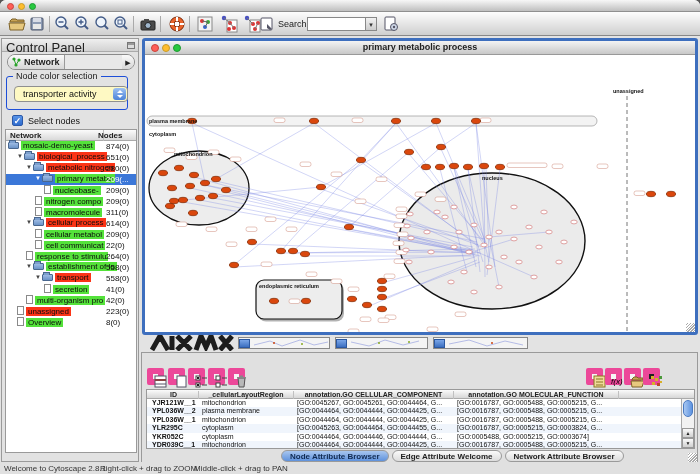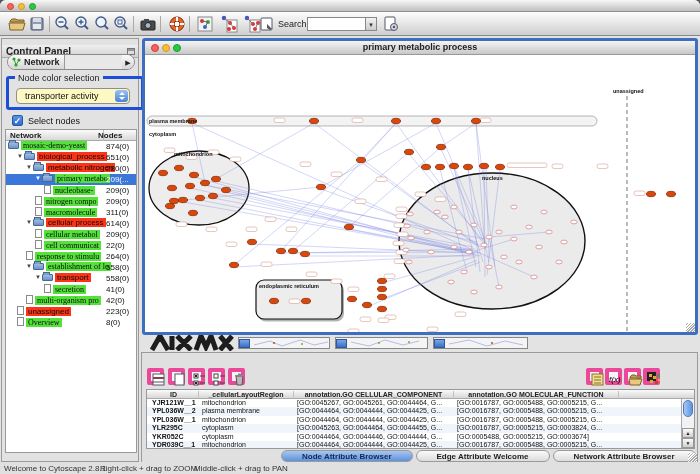--- a/index.html
+++ b/index.html
@@ -14,28 +14,28 @@
   .titlebar .ttl{position:absolute;left:0;right:0;top:1px;text-align:center;font-size:9px;font-weight:bold;color:#222;}
   
   .toolbar{position:absolute;left:0;top:12px;width:700px;height:24px;background:linear-gradient(#fdfdfd,#cfcfcf);border-bottom:1px solid #888;}
   .tbi{position:absolute;top:3px;width:18px;height:18px;}
   .tsep{position:absolute;top:4px;width:1px;height:16px;background:#aaa;}
   .searchlbl{position:absolute;left:278px;top:7px;font-size:9px;color:#222;}
   .searchbox{position:absolute;left:307px;top:5px;width:58px;height:14px;background:#fff;border:1px solid #888;border-right:none;}
   .searchbtn{position:absolute;left:365px;top:5px;width:12px;height:14px;background:linear-gradient(#f2f2f2,#ccc);border:1px solid #888;font-size:7px;color:#333;text-align:center;line-height:13px;}
   
   .cpanel{position:absolute;left:1px;top:38px;width:138px;height:424px;background:#e2e2e2;border:1px solid #9a9a9a;}
-  .cp-title{position:absolute;left:0;top:0;width:136px;height:13px;background:linear-gradient(#efefef,#d2d2d2);border-bottom:1px solid #aaa;font-size:10px;font-weight:bold;color:#222;padding:1px 0 0 4px;margin-top:6px;}
+  .cp-title{position:absolute;left:0;top:0;width:136px;height:13px;background:linear-gradient(#efefef,#d2d2d2);border-bottom:1px solid #aaa;font-size:13px;font-weight:normal;color:#222;padding:1px 0 0 4px;}
   .floatico{position:absolute;right:3px;top:3px;width:8px;height:7px;border:1px solid #777;background:#ddd;}
   .floatico:before{content:"";position:absolute;left:0;top:0;width:6px;height:2px;background:#999;}
   .tabstrip{position:absolute;left:5px;top:15px;width:128px;height:16px;border:1px solid #8a8a8a;border-radius:8px;overflow:hidden;background:#e8e8e8;display:flex;}
   .tabseg{flex:1;font-size:9px;font-weight:bold;color:#222;text-align:center;line-height:14px;background:linear-gradient(#fafafa,#d6d6d6);border-right:1px solid #9a9a9a;position:relative;}
   .tabseg.sel{background:linear-gradient(#a8c6ef,#5f92dd);color:#102a52;margin-top:16px;}
   .tabarrow{width:12px;font-size:7px;color:#222;text-align:center;line-height:15px;background:linear-gradient(#fafafa,#d6d6d6);}
-  .grpbox{position:absolute;left:4px;top:37px;width:138px;height:34px;border:3px solid #1d4ed8;border-radius:3px;}
+  .grpbox{position:absolute;left:4px;top:37px;width:122px;height:34px;border:1px solid #1d4ed8;border-radius:3px;}
   .grplbl{position:absolute;left:6px;top:-6px;background:#e2e2e2;font-size:9px;color:#222;padding:0 3px;}
   .combo{position:absolute;left:7px;top:9px;width:114px;height:16px;background:#fef9c3;border:1px solid #8f8f8f;border-radius:4px;font-size:9px;color:#111;padding:2px 0 0 8px;}
   .combo .step{position:absolute;right:1px;top:1px;width:13px;height:12px;border-radius:3px;background:linear-gradient(#9dc1f2,#4c83d8);}
   .combo .step:before{content:"";position:absolute;left:4px;top:2px;border-left:3px solid transparent;border-right:3px solid transparent;border-bottom:3px solid #fff;}
   .combo .step:after{content:"";position:absolute;left:4px;bottom:2px;border-left:3px solid transparent;border-right:3px solid transparent;border-top:3px solid #fff;}
   .chkrow{position:absolute;left:10px;top:76px;height:12px;}
   .chk{position:absolute;left:0;top:0;width:11px;height:11px;border-radius:2px;background:linear-gradient(#5a95e8,#2e6bce);border:1px solid #2a58a8;color:#fff;font-size:9px;font-weight:bold;line-height:10px;text-align:center;}
   .chklbl{position:absolute;left:16px;top:1px;font-size:9px;color:#111;white-space:nowrap;}
   .treewrap{position:absolute;left:3px;top:90px;width:132px;height:324px;background:#fff;border:1px solid #9a9a9a;overflow:hidden;}
   .treehead{position:relative;height:11px;background:linear-gradient(#fbfbfb,#d9d9d9);border-bottom:1px solid #aaa;font-size:8px;font-weight:bold;color:#222;}
@@ -44,51 +44,51 @@
   .treehead .hdiv{position:absolute;left:97px;top:0;width:1px;height:11px;background:#bbb;}
   .trow{position:relative;height:11px;font-size:8px;color:#111;white-space:nowrap;}
   .trow.sel{background:#3b77d8;}
   .ind{display:inline-block;height:1px;}
   .arr{display:inline-block;font-size:6px;color:#444;width:7px;vertical-align:1px;}
   .trow.sel .arr{color:#fff;}
   .fold{display:inline-block;width:11px;height:7px;background:linear-gradient(#9dbbe4,#6b93c8);border:1px solid #49678f;border-radius:1px;vertical-align:-1px;margin-right:2px;position:relative;}
   .fold:before{content:"";position:absolute;left:0;top:-3px;width:5px;height:2px;background:#7da0cf;border:1px solid #49678f;border-bottom:none;}
   .file{display:inline-block;width:7px;height:9px;background:#fff;border:1px solid #8a8a8a;vertical-align:-1px;margin-right:2px;}
   .chip{padding:0 2px;color:#0c0c0c;}
-  .chip.green{background:#54e23a;font-family:Liberation Serif, serif;}
+  .chip.green{background:#54e23a;}
   .chip.red{background:#fb3417;}
   .ncol{position:absolute;left:100px;top:1px;color:#111;}
   .trow.sel .ncol{color:#fff;}
   
   .netwin{position:absolute;left:142px;top:38px;width:556px;height:297px;border:3px solid #3e6fbe;border-radius:3px;background:#fff;}
   .nw-title{position:absolute;left:0;top:0;width:550px;height:14px;background:linear-gradient(#f4f4f4,#c8c8c8);border-bottom:1px solid #999;}
   .nw-title .tl{position:absolute;top:3px;width:8px;height:8px;border-radius:50%;}
   .nw-title .ttl{position:absolute;left:0;right:0;top:1px;text-align:center;font-size:9px;font-weight:bold;color:#222;}
   .nw-canvas{position:absolute;left:0;top:15px;width:550px;height:276px;background:#fff;overflow:hidden;}
   .grip{position:absolute;right:0;bottom:0;width:9px;height:9px;background:repeating-linear-gradient(135deg,#fff 0 1px,#aaa 1px 2px);}
   
   .bgwins{position:absolute;left:142px;top:335px;width:556px;height:16px;}
   .bgstrip{position:absolute;top:2px;height:12px;background:#f4f4f4;border:1px solid #888;}
   .bgthumb{position:absolute;left:0px;top:1px;width:11px;height:9px;background:linear-gradient(#7aa6e8,#3c6fc0);border:1px solid #2c58a0;}
   
   .dpanel{position:absolute;left:141px;top:352px;width:557px;height:111px;background:#e0e0e0;border:1px solid #9a9a9a;}
   .dp-title{position:absolute;left:0;top:0;width:555px;height:12px;background:linear-gradient(#efefef,#d2d2d2);border-bottom:1px solid #aaa;font-size:9px;font-weight:bold;color:#222;padding:0 0 0 4px;}
-  .dpi{position:absolute;top:15px;width:17px;height:17px;background:#f5f5f5;border:4px solid #ec4899;border-radius:2px;}
+  .dpi{position:absolute;top:15px;width:17px;height:17px;background:#f5f5f5;border:6px solid #ec4899;border-radius:2px;}
   .dtable{position:absolute;left:4px;top:36px;width:549px;height:60px;background:#fff;border:1px solid #999;overflow:hidden;}
   .dhead{position:relative;height:9px;background:linear-gradient(#fbfbfb,#d7d7d7);border-bottom:1px solid #aaa;}
   .dhc{position:absolute;top:1px;font-size:7px;font-weight:bold;color:#222;text-align:center;border-right:1px solid #c0c0c0;height:9px;overflow:hidden;white-space:nowrap;}
   .dr{position:relative;height:8.4px;background:#fff;}
   .dr.alt{background:#f0f5fc;}
   .dc{position:absolute;top:0px;font-size:7px;color:#111;white-space:nowrap;overflow:hidden;padding-left:3px;height:8.4px;}
   .dc.c0{font-weight:bold;}
   .dscroll{position:absolute;right:0;top:9px;width:13px;height:49px;background:#f2f2f2;border-left:1px solid #aaa;}
   .dthumb{position:absolute;left:1px;top:1px;width:10px;height:17px;border-radius:5px;background:linear-gradient(90deg,#a9c8f2,#5e93e0);border:1px solid #4a7ac2;}
   .dbtn{position:absolute;left:0;width:12px;height:10px;background:linear-gradient(#fafafa,#d0d0d0);border:1px solid #999;font-size:5px;color:#222;text-align:center;line-height:9px;}
   .dtabs{position:absolute;left:139px;top:97px;height:12px;display:flex;gap:3px;}
-  .dtab{height:12px;border:1px solid #9a9a9a;border-radius:6px;background:linear-gradient(#fafafa,#dcdcdc);font-size:8px;font-weight:bold;color:#222;line-height:11px;padding:0 20px;white-space:nowrap;}
+  .dtab{height:12px;border:1px solid #9a9a9a;border-radius:6px;background:linear-gradient(#fafafa,#dcdcdc);font-size:8px;font-weight:bold;color:#222;line-height:11px;padding:0 8px;white-space:nowrap;}
   .dtab.sel{background:linear-gradient(#a8c6ef,#5f92dd);color:#102a52;}
   
   .statusbar{position:absolute;left:0;top:462px;width:700px;height:12px;background:#e0e0e0;font-size:8px;color:#333;}
   .statusbar span{position:absolute;top:2px;white-space:nowrap;}
 </style>
 </head>
 <body>
 
 <div class="app">
 

